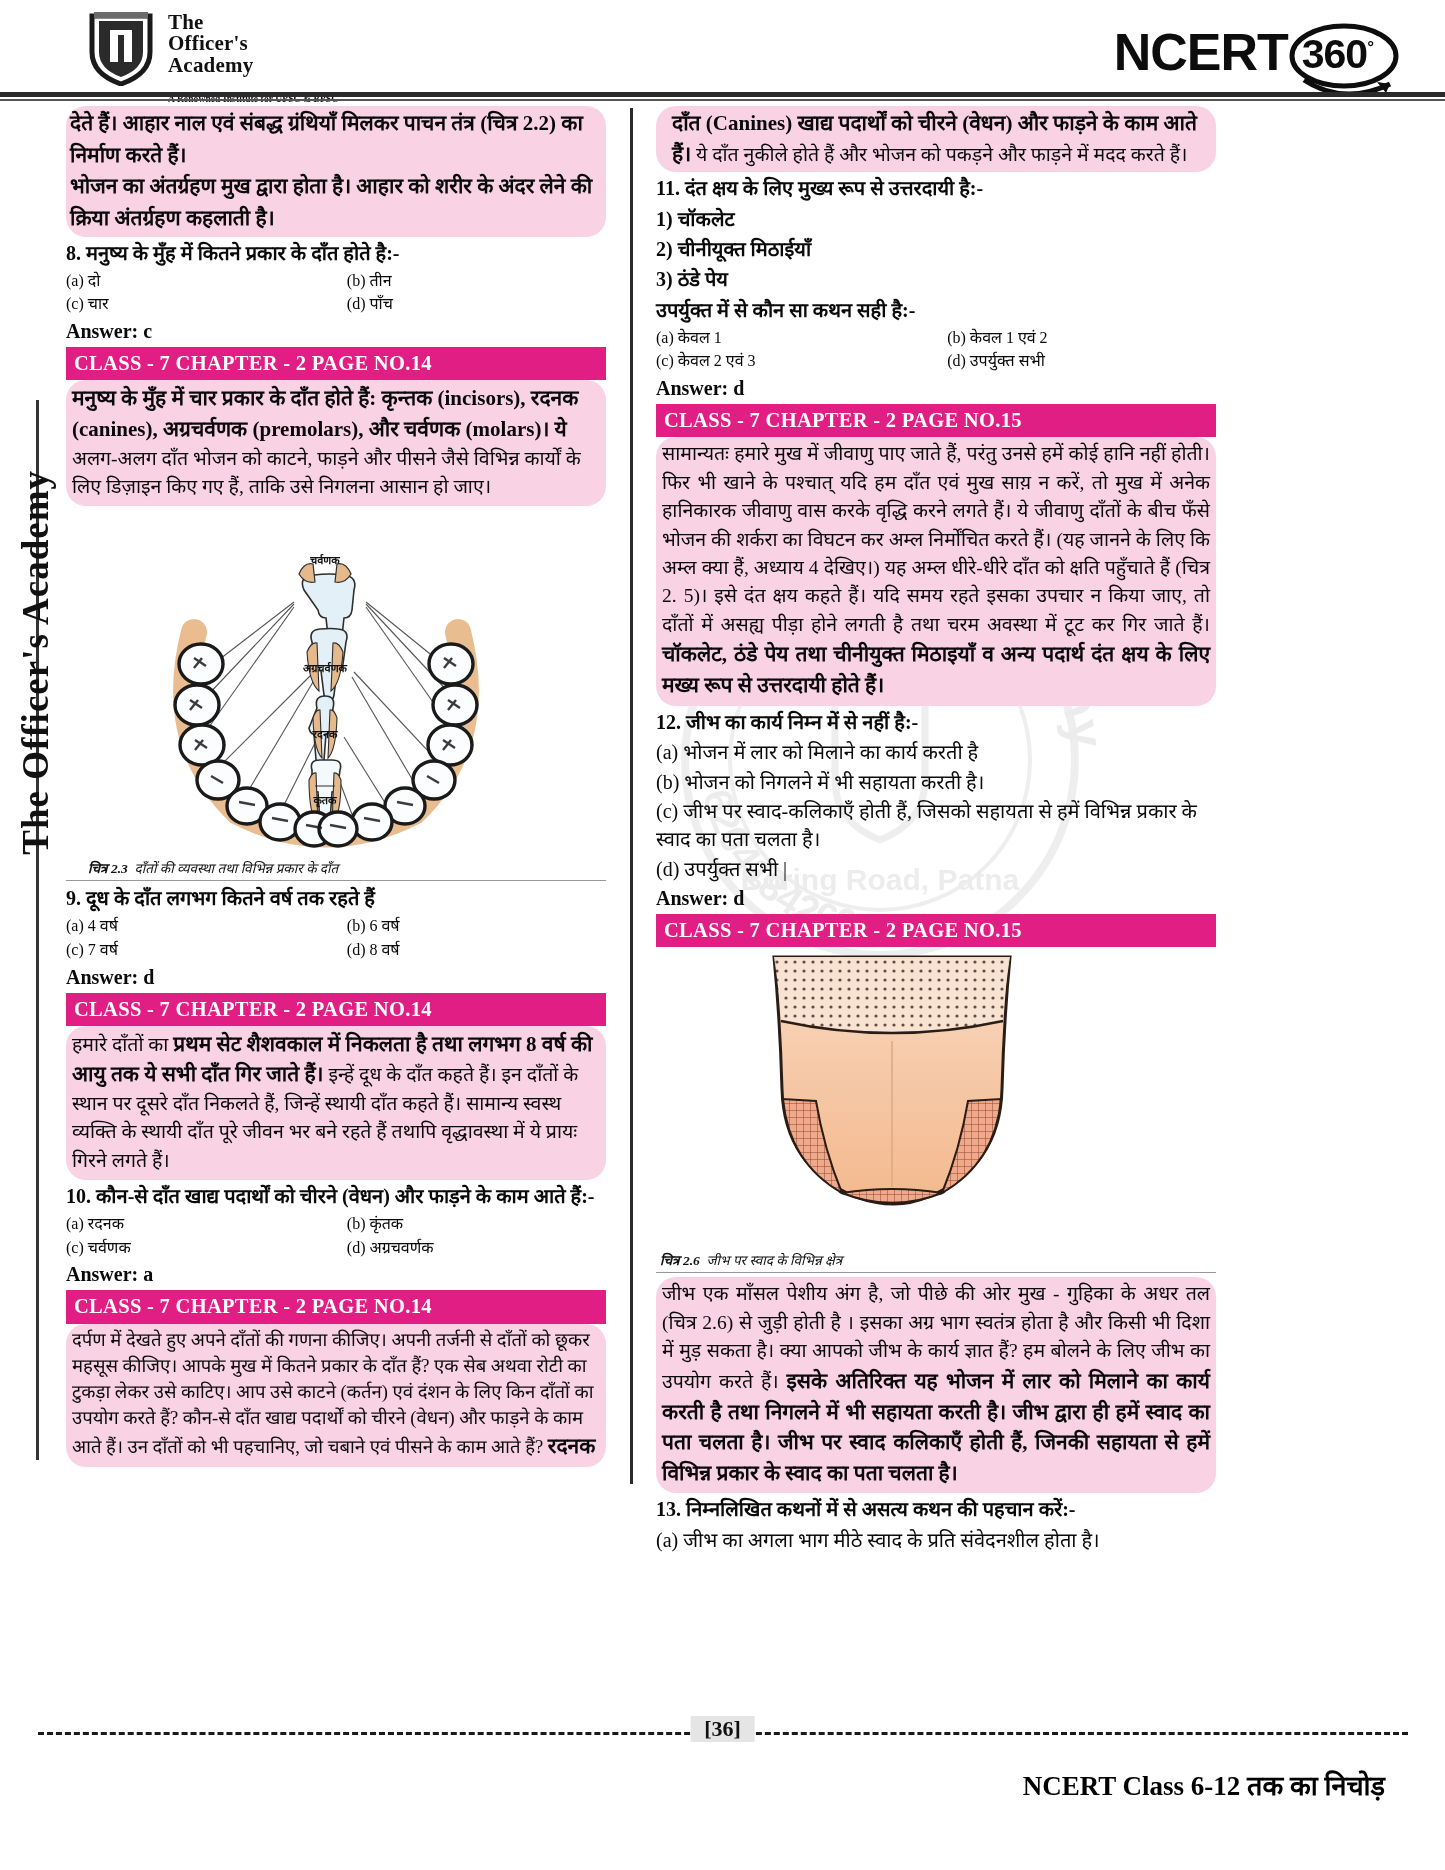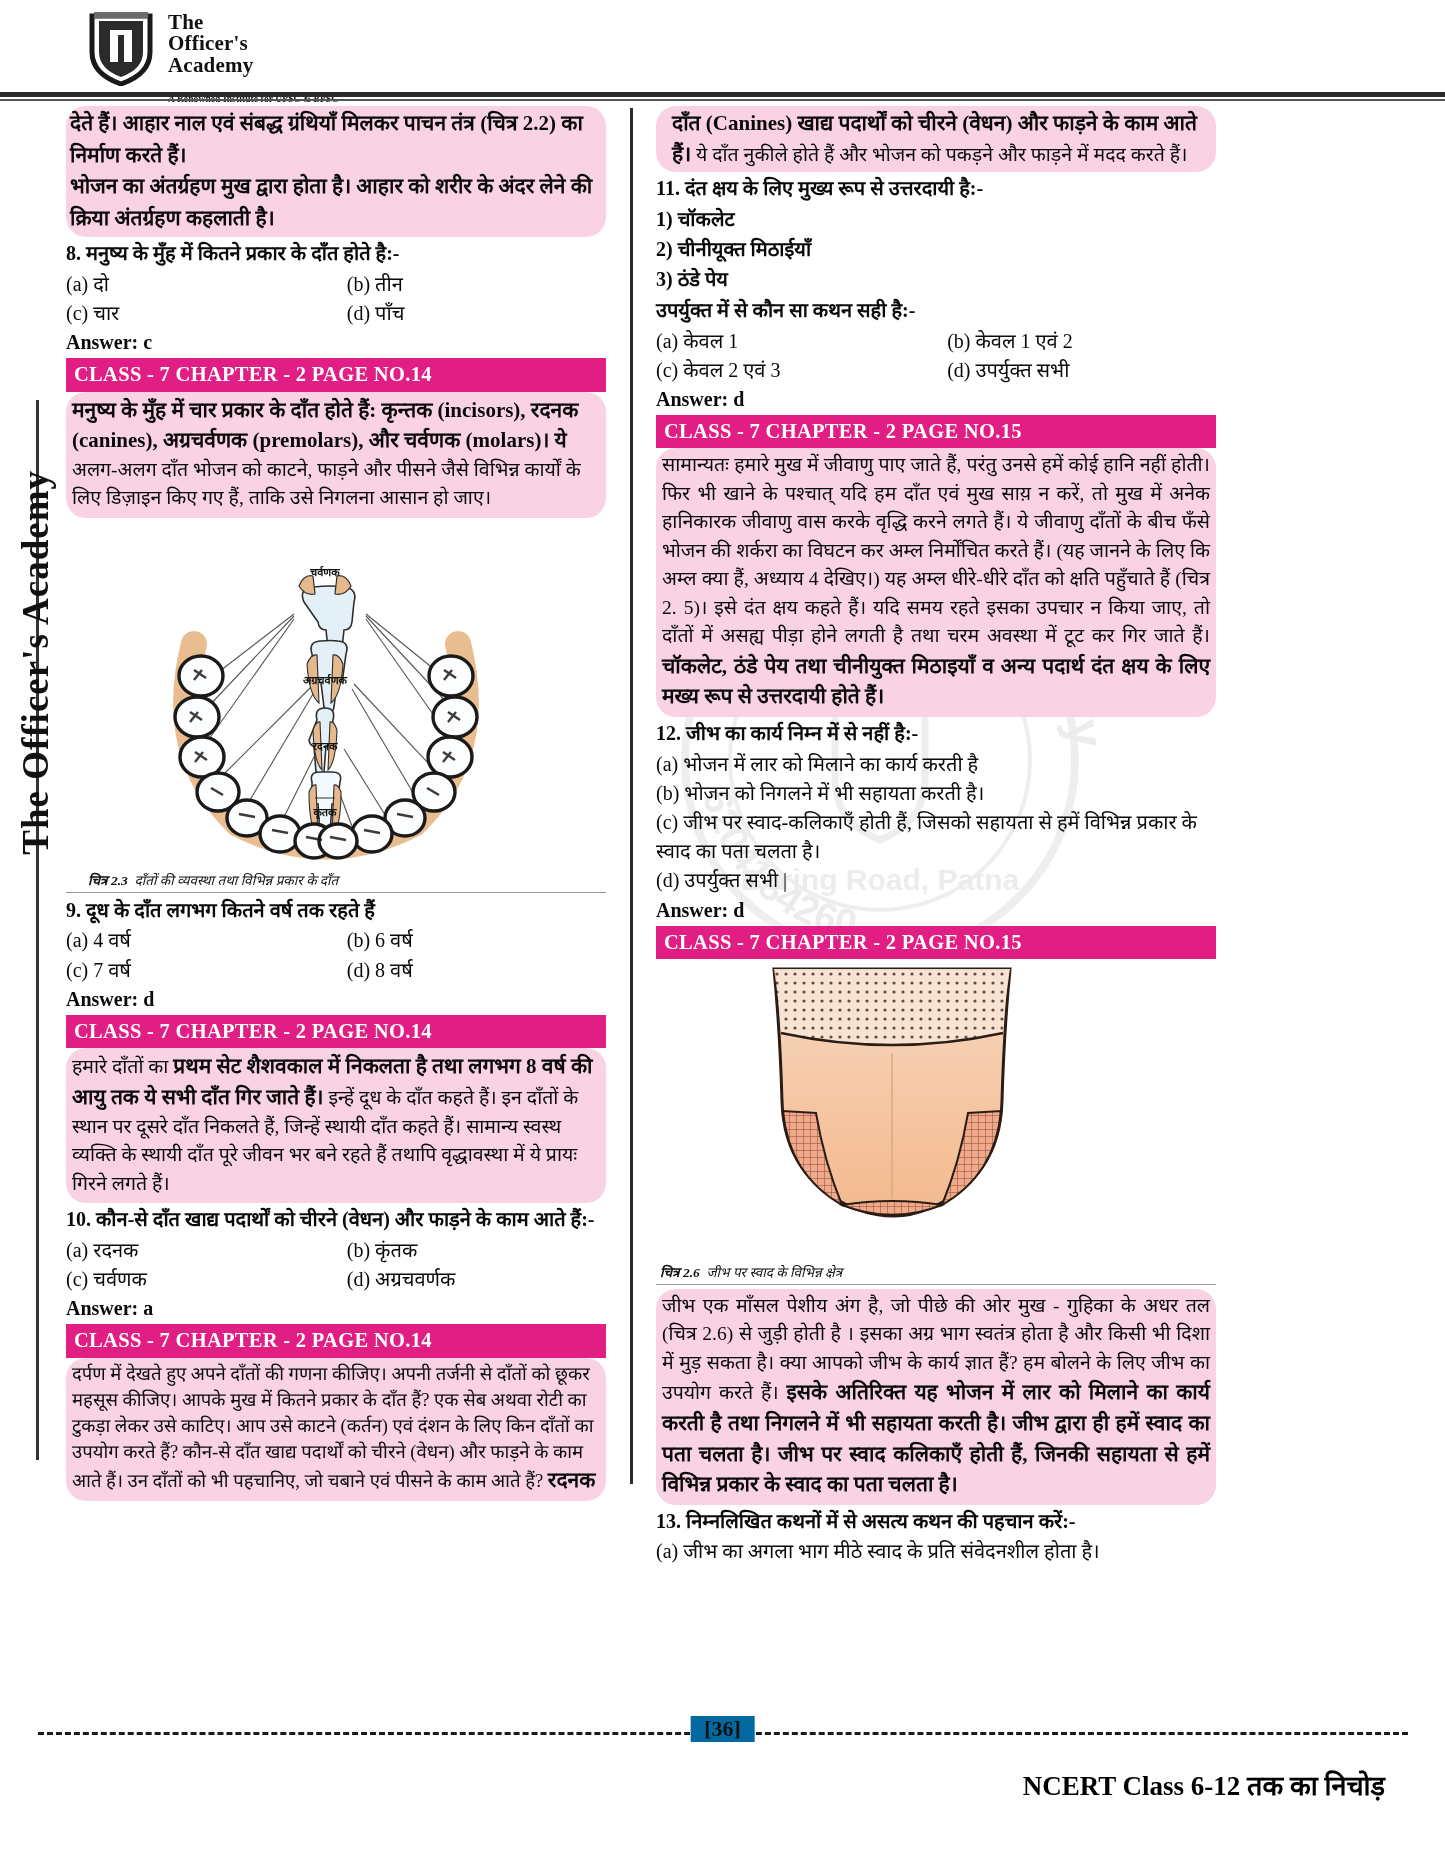--- a/index.html
+++ b/index.html
@@ -158,21 +158,21 @@
     font-family: "Liberation Serif", serif;
     font-size: 20px;
     font-weight: bold;
     color: #0a0a0a;
     margin: 3px 0 2px 0;
     line-height: 1.38;
   }
   .opts {
     display: flex;
     font-family: "Liberation Serif", serif;
-    font-size: 20px;
+    font-size: 16px;
     color: #0a0a0a;
     margin: 1px 0;
     line-height: 1.42;
   }
   .opts .o1 { width: 52%; }
   .opts .o2 { width: 48%; }
   .single-opt {
     font-family: "Liberation Serif", serif;
     font-size: 20px;
     color: #0a0a0a;
@@ -267,21 +267,21 @@
     position: absolute;
     left: 38px; top: 22px;
     width: 1370px;
     border-top: 3px dashed #1a1a1a;
   }
   .pagenum {
     position: absolute;
     left: 50%;
     transform: translateX(-50%);
     top: 6px;
-    background: #0369a1;
+    background: #e5e5e5;
     padding: 0 14px;
     font-family: "Liberation Serif", serif;
     font-weight: bold;
     font-size: 22px;
     color: #111;
   }
   .foot-right {
     position: absolute;
     right: 60px; top: 56px;
     font-family: "Liberation Serif", serif;
@@ -308,20 +308,31 @@
         </svg>
       </div>
       <div class="logo-text">
         <span class="l1">The</span>
         <span class="l2">Officer's</span>
         <span class="l3">Academy</span>
         <span class="l4">A Renowned Institute for UPSC &amp; BPSC</span>
       </div>
     </div>
 
+    <div class="brand-right">
+      <span class="brand-ncert">NCERT</span>
+      <span class="brand-360wrap">
+        <svg width="128" height="74" viewBox="0 0 128 74" style="position:absolute;left:-4px;top:-4px;">
+          <ellipse cx="58" cy="34" rx="52" ry="30" fill="none" stroke="#0d0d0d" stroke-width="5"></ellipse>
+          <path d="M18 58 Q58 84 104 62" fill="none" stroke="#0d0d0d" stroke-width="5"></path>
+          <path d="M104 62 l-13 -2 l9 11 z" fill="#0d0d0d"></path>
+        </svg>
+        <span class="brand-360" style="position:relative;display:inline-block;padding:8px 14px 8px 12px;"><span>360</span><span class="brand-deg">°</span></span>
+      </span>
+    </div>
 
     <div class="hdr-rule"></div>
     <div class="hdr-rule2"></div>
   </div>
 
   <div class="watermark">
     <svg width="460" height="460" viewBox="0 0 460 460">
       <defs>
         <path id="arcTop" d="M 40 230 A 190 190 0 0 1 420 230"></path>
         <path id="arcBot" d="M 50 230 A 180 180 0 0 0 410 230"></path>

